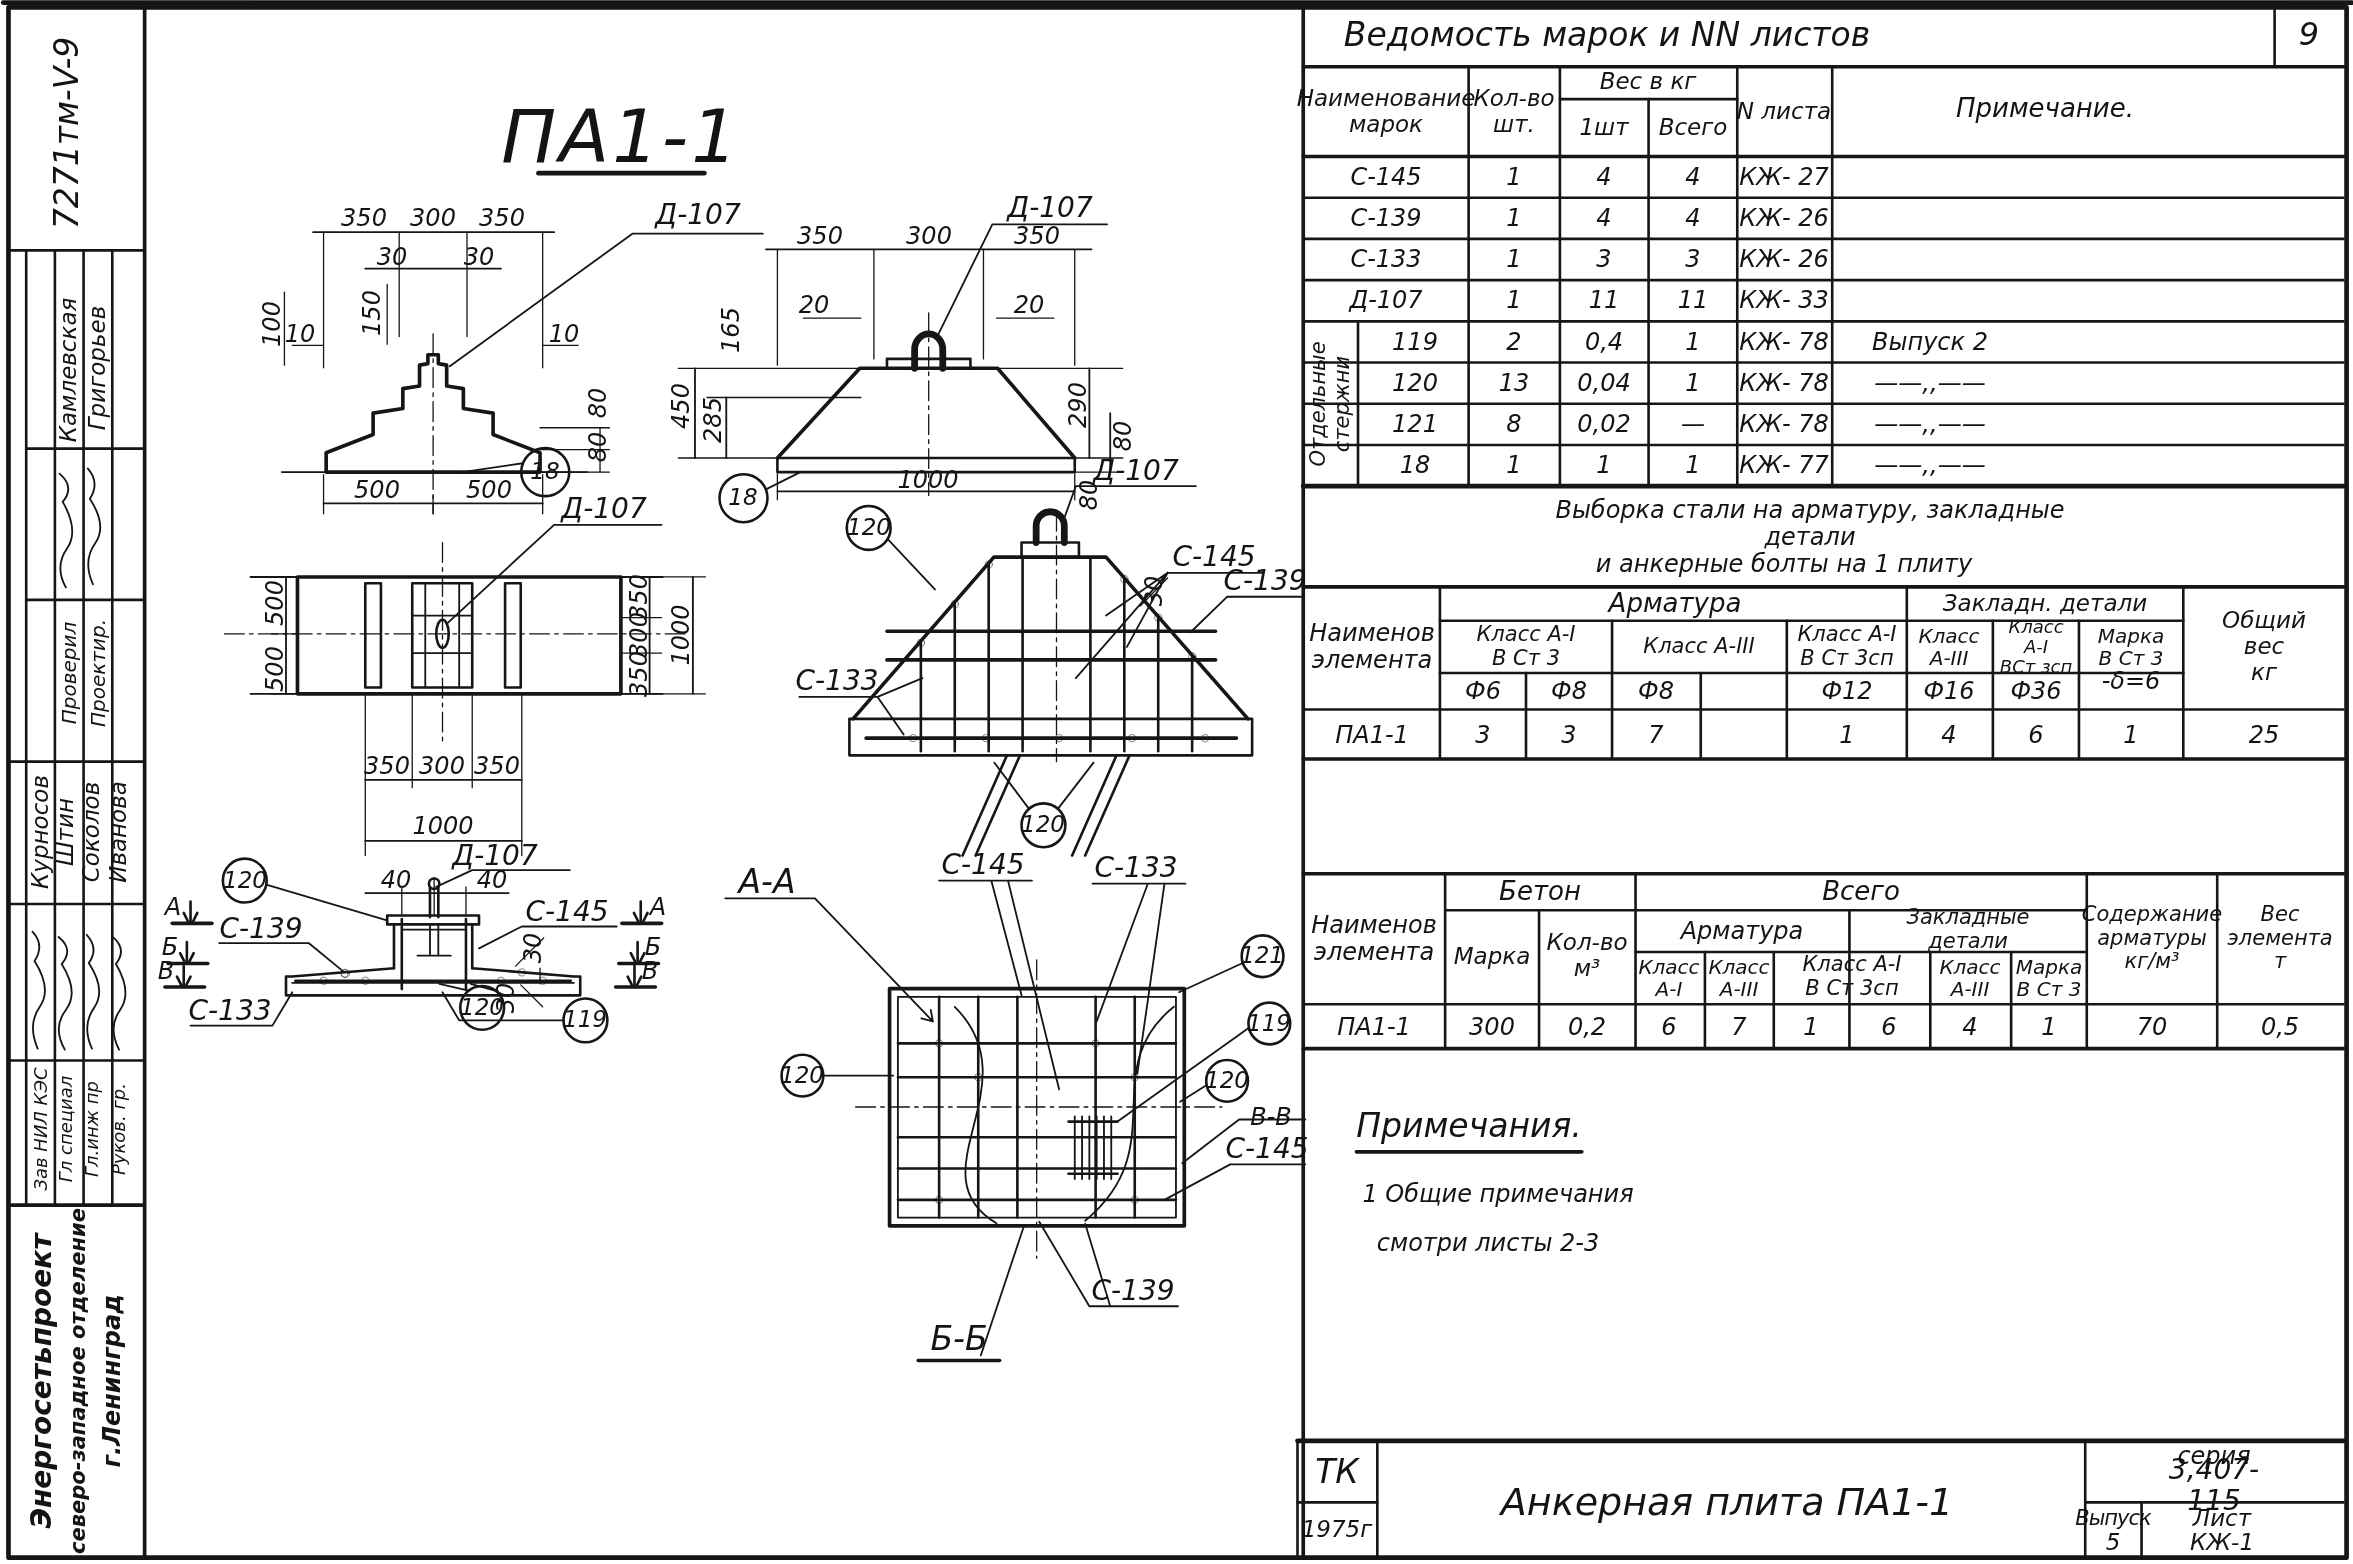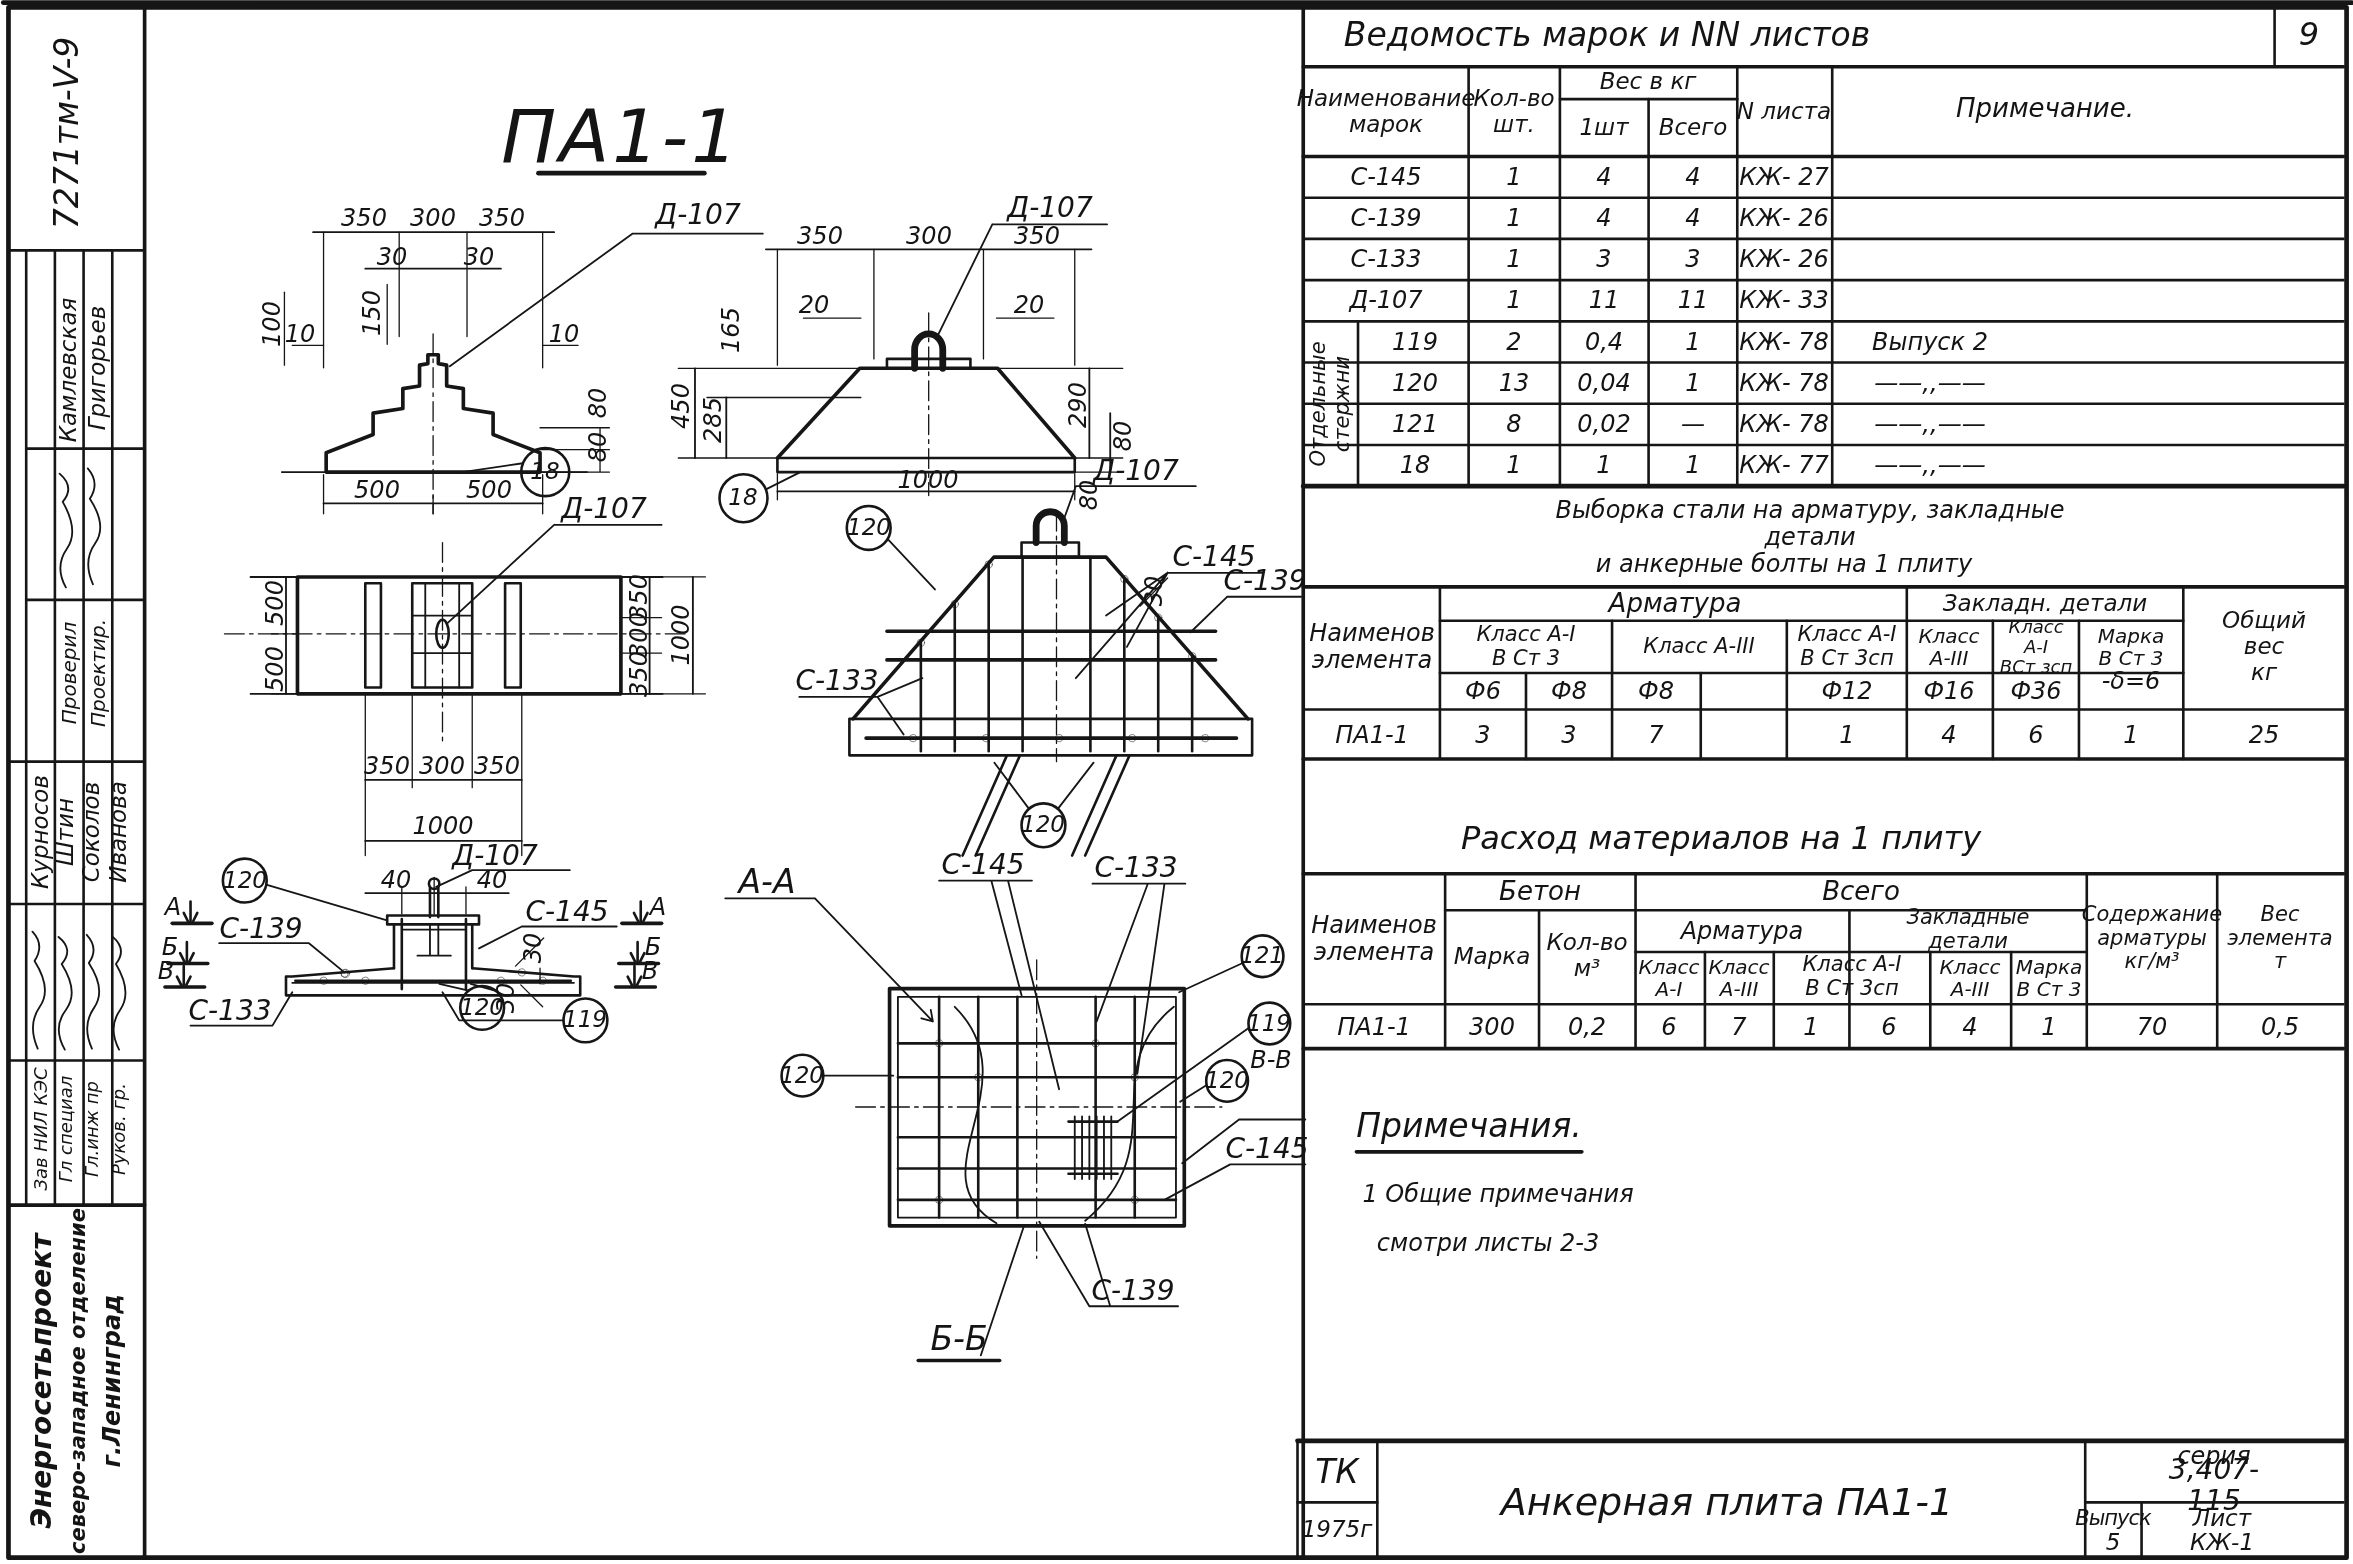--- a/index.html
+++ b/index.html
@@ -335,21 +335,21 @@
 <div class="t s54" style="left:230px;top:1011px">С-133</div>
 <div class="t s44" style="left:482px;top:1008px">120</div>
 <div class="t s44" style="left:585px;top:1020px">119</div>
 
 <div class="t s64" style="left:767px;top:882px">А-А</div>
 <div class="t s54" style="left:983px;top:865px">С-145</div>
 <div class="t s54" style="left:1136px;top:868px">С-133</div>
 <div class="t s44" style="left:1262px;top:956px">121</div>
 <div class="t s44" style="left:1269px;top:1024px">119</div>
 <div class="t s44" style="left:1227px;top:1081px">120</div>
-<div class="t s58" style="left:1271px;top:1060px">В-В</div>
+<div class="t s58" style="left:1271px;top:1117px">В-В</div>
 <div class="t s54" style="left:1267px;top:1149px">С-145</div>
 <div class="t s44" style="left:802px;top:1076px">120</div>
 <div class="t s54" style="left:1133px;top:1291px">С-139</div>
 <div class="t s64" style="left:959px;top:1339px">Б-Б</div>
 
 <div class="t s64" style="left:1607px;top:35px">Ведомость  марок  и  NN  листов</div>
 <div class="t s62" style="left:2309px;top:35px">9</div>
 <div class="t s44" style="left:1386px;top:112px">Наименование
 марок</div>
 <div class="t s44" style="left:1514px;top:112px">Кол-во
@@ -438,21 +438,20 @@
 <div class="t s46" style="left:1372px;top:735px">ПА1-1</div>
 <div class="t s46" style="left:1483px;top:735px">3</div>
 <div class="t s46" style="left:1569px;top:735px">3</div>
 <div class="t s46" style="left:1656px;top:735px">7</div>
 <div class="t s46" style="left:1847px;top:735px">1</div>
 <div class="t s46" style="left:1949px;top:735px">4</div>
 <div class="t s46" style="left:2036px;top:735px">6</div>
 <div class="t s46" style="left:2131px;top:735px">1</div>
 <div class="t s46" style="left:2264px;top:735px">25</div>
 
-<div class="t s62" style="left:1721px;top:839px">Расход  материалов    на  1  плиту</div>
 <div class="t s46" style="left:1374px;top:939px">Наименов
 элемента</div>
 <div class="t s50" style="left:1540px;top:892px">Бетон</div>
 <div class="t s50" style="left:1861px;top:892px">Всего</div>
 <div class="t s44" style="left:1492px;top:957px">Марка</div>
 <div class="t s44" style="left:1587px;top:956px">Кол-во
 м³</div>
 <div class="t s46" style="left:1742px;top:931px">Арматура</div>
 <div class="t s40" style="left:1968px;top:930px">Закладные
 детали</div>

